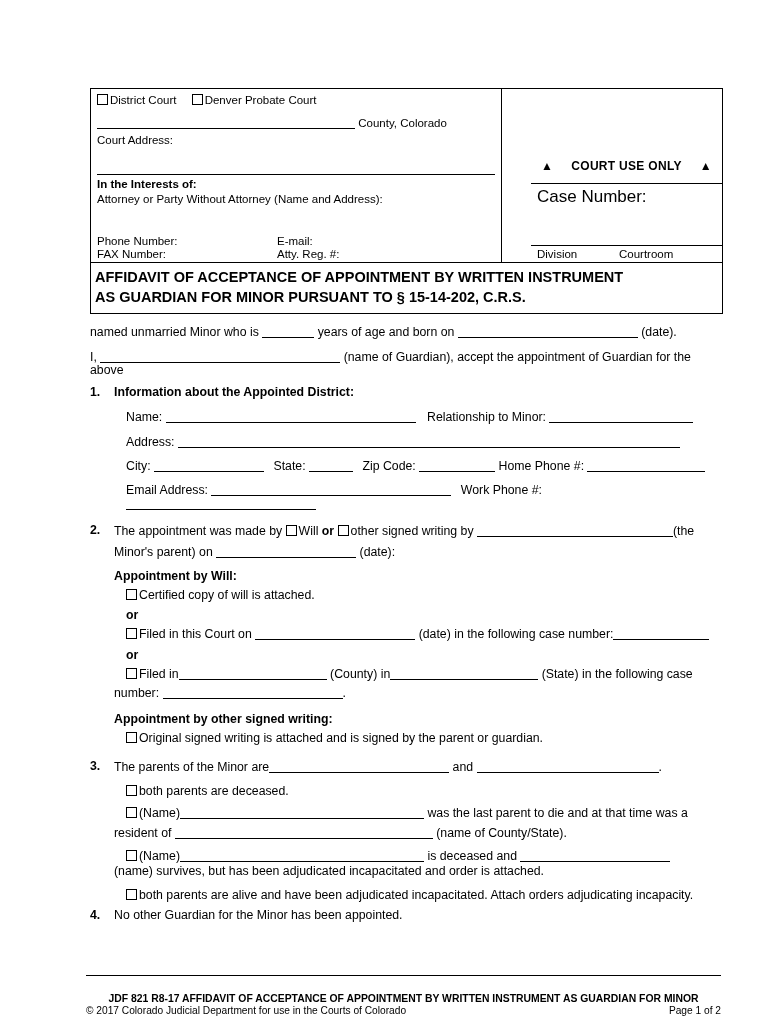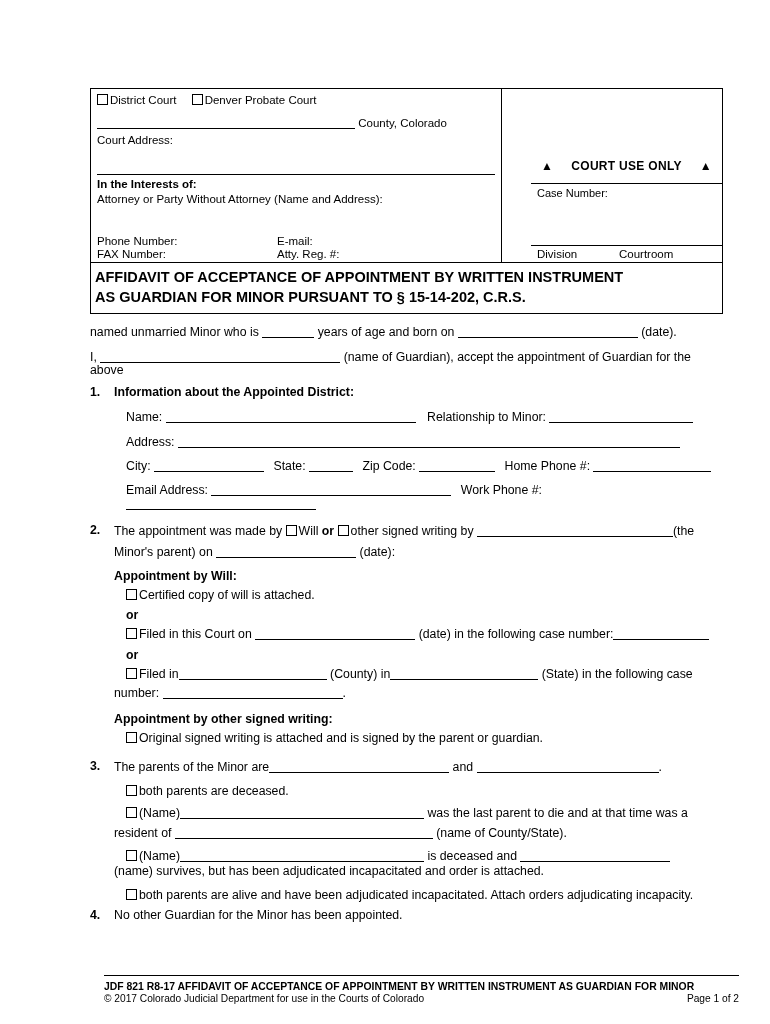--- a/index.html
+++ b/index.html
@@ -115,21 +115,21 @@
   }
   .court-use-inner {
     font-weight: bold;
     font-size: 12px;
     letter-spacing: .3px;
     display: flex;
     align-items: center;
     gap: 18px;
   }
   .tri { font-size: 12px; }
-  .case-number { font-size: 11px; padding: 3px 6px 2px 6px; height: 56px; }
+  .case-number { font-size: 17px; padding: 3px 6px 2px 6px; height: 56px; }
   .div-row {
     display: flex;
     font-size: 11.5px;
     padding: 2px 6px 2px 6px;
   }
   .div-row .c1 { width: 82px; }
 
   
   .titlebar {
     border: 1.5px solid #000;
@@ -161,26 +161,27 @@
   .fieldrow { margin-bottom: 11px; }
 
   .chkline { margin-bottom: 8px; }
   .orline { margin: 4px 0 6px 36px; font-weight: bold; font-size: 12.3px; }
 
   .sec-head { font-weight: bold; margin: 12px 0 6px 24px; font-size: 12.3px; }
 
   
   .footer {
     position: absolute;
-    left: 104px;
+    left: 86px;
     top: 975px;
     width: 635px;
     border-top: 1.2px solid #000;
-    padding-top: 5px;
+    padding-top: 17px;
     font-size: 10.2px;
+    text-align: center;
   }
   .footer .l1 { font-weight: bold; font-size: 10.4px; }
   .footer .l2 { display: flex; justify-content: space-between; margin-top: 1px; }
 </style>
 </head>
 <body>
 
 <div class="page">
   <div class="sheet">
 
@@ -276,21 +277,21 @@
           <span>Address:</span>
           <span class="ln" style="width:502px"></span>
         </div>
         <div class="fieldrow">
           <span>City:</span>
           <span class="ln" style="width:110px"></span>
           <span style="margin-left:6px">State:</span>
           <span class="ln" style="width:44px"></span>
           <span style="margin-left:6px">Zip Code:</span>
           <span class="ln" style="width:76px"></span>
-          <span style="margin-left:6px">Home Phone #:</span>
+          <span style="">Home Phone #:</span>
           <span class="ln" style="width:118px"></span>
         </div>
         <div class="fieldrow">
           <span>Email Address:</span>
           <span class="ln" style="width:240px"></span>
           <span style="margin-left:6px">Work Phone #:</span>
           <span class="ln" style="width:190px"></span>
         </div>
       </div>
 

